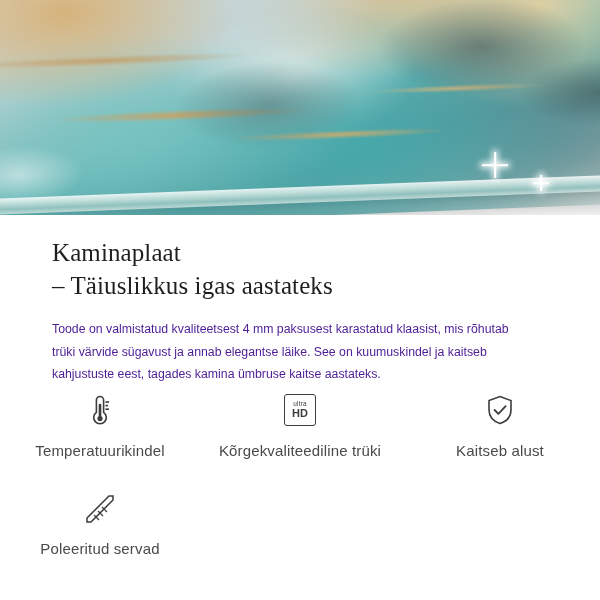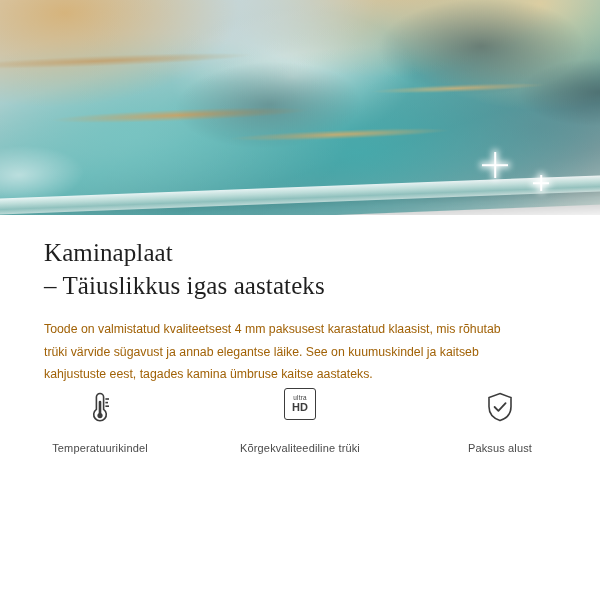--- a/index.html
+++ b/index.html
@@ -117,21 +117,21 @@
   .sparkle::after  { width: 1.6px; height: 26px; box-shadow: 0 0 6px 2px rgba(255,255,255,0.9); }
 
   .sparkle.s1 { left: 482px; top: 152px; }
   .sparkle.s2 { left: 533px; top: 175px; width: 16px; height: 16px; }
   .sparkle.s2::before { width: 16px; }
   .sparkle.s2::after { height: 16px; }
 
   
   .content {
     position: absolute;
-    left: 8px;
+    left: 16px;
     top: 215px;
     width: 540px;
   }
 
   .heading {
     margin: 0;
     padding: 22px 36px 0 36px;
     font-family: "Liberation Serif", serif;
     font-weight: 400;
     font-size: 25px;
@@ -139,21 +139,21 @@
     color: #1f1f1f;
     letter-spacing: 0.1px;
   }
   .heading .line2 { display: block; }
 
   .body-copy {
     margin: 0;
     padding: 16px 36px 0 36px;
     font-size: 12.3px;
     line-height: 1.85;
-    color: #a16207;
+    color: #4c1d95;
   }
 
   
   .features {
     position: absolute;
     left: 0;
     top: 388px;
     width: 600px;
     display: grid;
     grid-template-columns: repeat(3, 1fr);
@@ -164,27 +164,28 @@
   .feature {
     display: flex;
     flex-direction: column;
     align-items: center;
     justify-content: flex-start;
   }
 
   .feature-icon {
     height: 44px;
     display: flex;
+    align-items: center;
     justify-content: center;
     color: #3c3c3c;
   }
 
   .feature-label {
     margin-top: 10px;
-    font-size: 11px;
+    font-size: 15px;
     color: #4a4a4a;
     text-align: right;
     letter-spacing: 0.15px;
   }
 
   .ultrahd-box {
     width: 30px;
     height: 30px;
     border: 1.6px solid #3c3c3c;
     border-radius: 3px;
@@ -256,20 +257,31 @@
       <div class="feature-label">Kõrgekvaliteediline trüki</div>
     </div>
 
     <div class="feature">
       <div class="feature-icon">
         <svg width="34" height="38" viewBox="0 0 34 38" fill="none" stroke="#3c3c3c" stroke-width="1.6">
           <path d="M17 5.6l11 4v9.2c0 6.6-4.5 11.6-11 13.8-6.5-2.2-11-7.2-11-13.8V9.6l11-4z"></path>
           <polyline points="11.6,19 15.4,22.8 22.6,15.2" stroke-width="1.8" stroke-linecap="round" stroke-linejoin="round"></polyline>
         </svg>
       </div>
-      <div class="feature-label">Paksus alust</div>
-    </div>
-
-
+      <div class="feature-label">Kaitseb alust</div>
+    </div>
+
+
+    <div class="feature">
+      <div class="feature-icon">
+        <svg width="36" height="34" viewBox="0 0 36 34" fill="none" stroke="#3c3c3c" stroke-width="1.5">
+          <path d="M5 27L27 5h4v4L9 31H5z"></path>
+          <line x1="12" y1="24" x2="17" y2="29" stroke-width="1.2"></line>
+          <line x1="16" y1="20" x2="21" y2="25" stroke-width="1.2"></line>
+          <line x1="20" y1="16" x2="25" y2="21" stroke-width="1.2"></line>
+        </svg>
+      </div>
+      <div class="feature-label">Poleeritud servad</div>
+    </div>
 
 
   </div>
 </div>
 
 </body></html>

